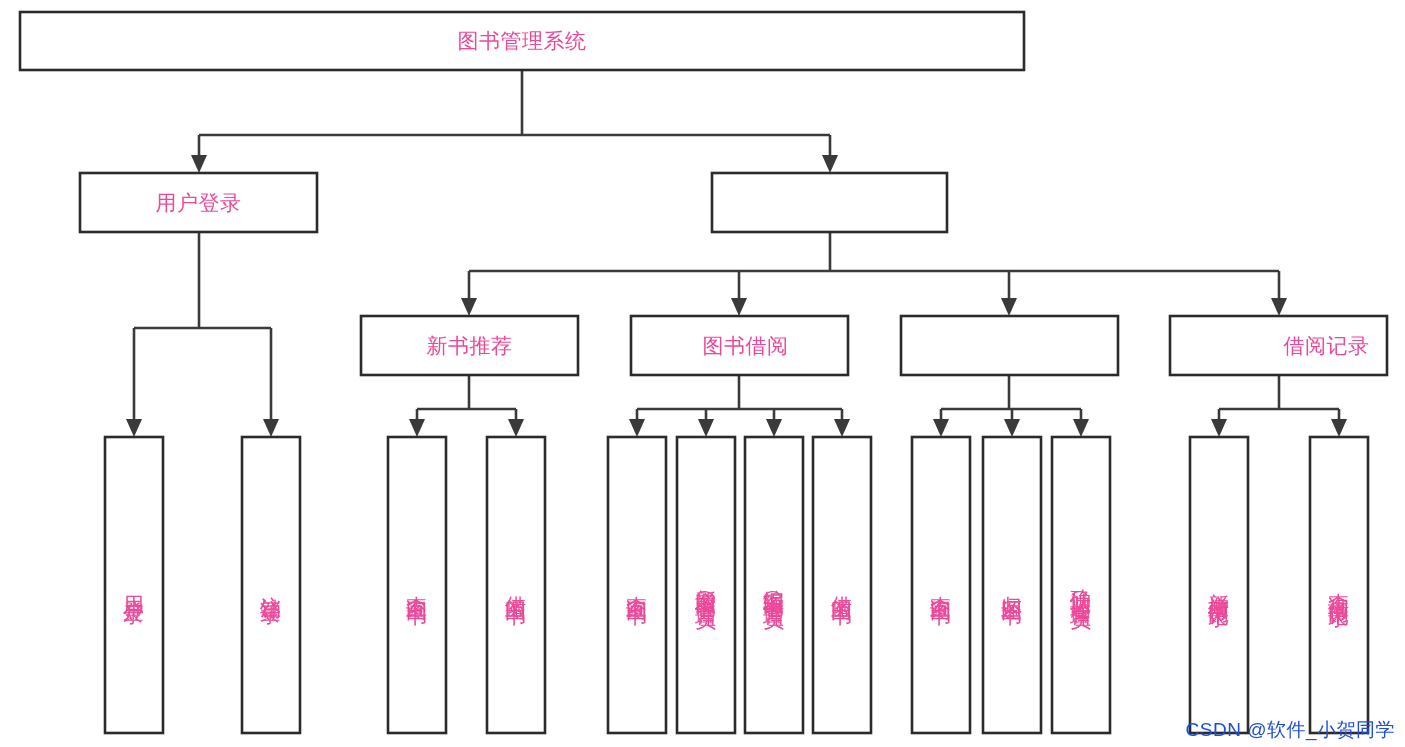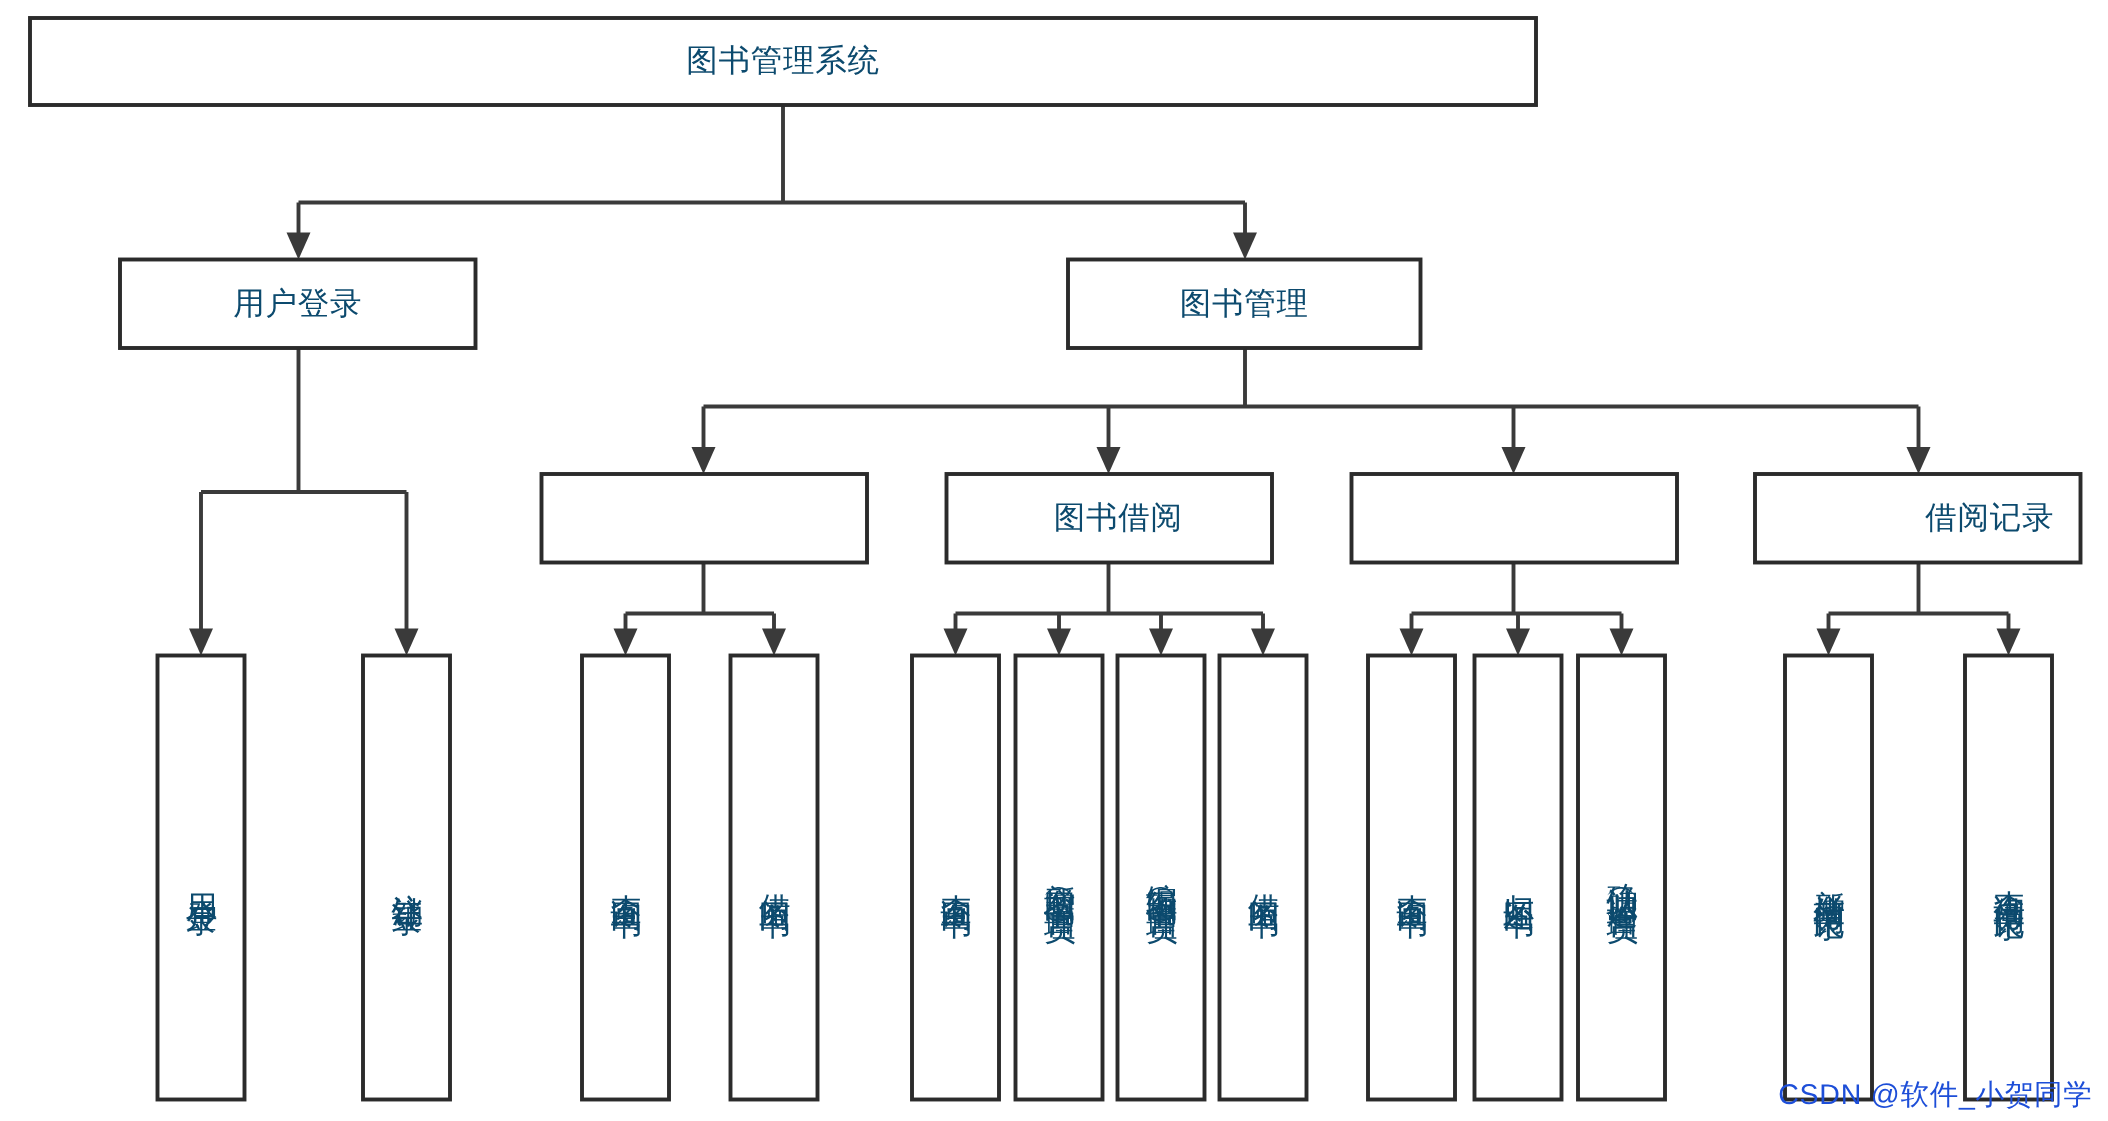--- a/index.html
+++ b/index.html
@@ -39,21 +39,21 @@
   }
   .arrow-head {
     fill: #3a3a3a;
     stroke: none;
   }
   .node-label {
     position: absolute;
     display: flex;
     align-items: center;
     justify-content: center;
-    color: #0c4a6e;
+    color: #ec4899;
     font-family: "Liberation Sans", "DejaVu Sans", sans-serif;
     pointer-events: none;
     box-sizing: border-box;
   }
   .node-label.horiz {
     font-size: 21px;
     letter-spacing: 0.5px;
     line-height: 1.2;
   }
   .node-label.vert {
@@ -182,22 +182,22 @@
     <rect class="node-rect" x="983" y="437" width="58" height="296"></rect>
     <rect class="node-rect" x="1052" y="437" width="58" height="296"></rect>
     <rect class="node-rect" x="1190" y="437" width="58" height="296"></rect>
     <rect class="node-rect" x="1310" y="437" width="58" height="296"></rect>
   </svg>
 
   <div class="node-label horiz" style="left:20px; top:12px; width:1004px; height:58px;">图书管理系统</div>
 
   <div class="node-label horiz" style="left:80px; top:173px; width:237px; height:59px;">用户登录</div>
 
-  <div class="node-label horiz" style="left:712px; top:173px; width:235px; height:59px;">图书管理</div>
-
+
+  <div class="node-label horiz" style="left:361px; top:316px; width:217px; height:59px;">新书推荐</div>
 
   <div class="node-label horiz" style="left:631px; top:316px; width:217px; height:59px;padding-left:12px;">图书借阅</div>
 
 
   <div class="node-label horiz" style="left:1170px; top:316px; width:217px; height:59px;margin-left:48px;">借阅记录</div>
 
   <div class="node-label vert" style="left:105px; top:437px; width:58px; height:296px;">用户登录</div>
 
   <div class="node-label vert" style="left:242px; top:437px; width:58px; height:296px;">注销登录</div>
 

